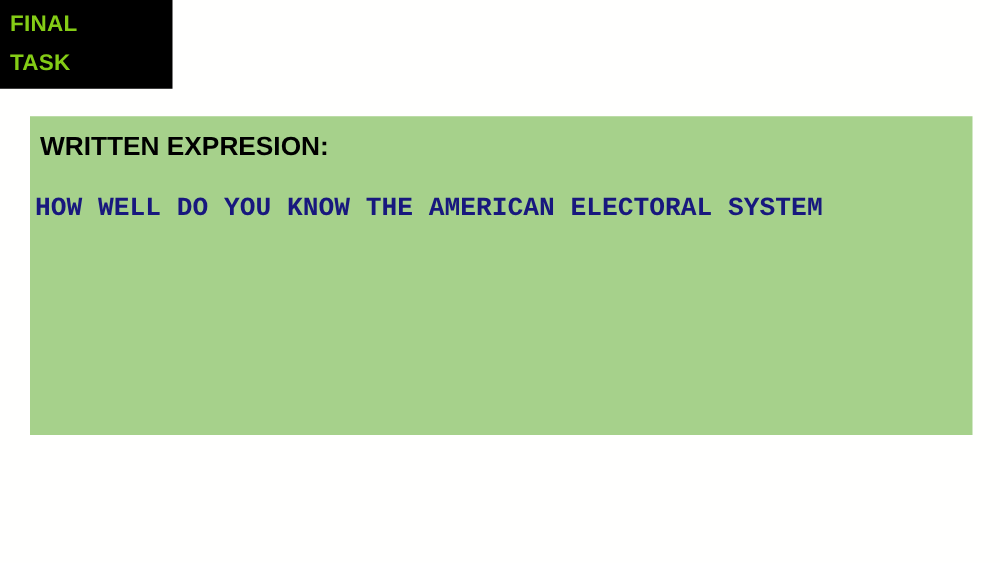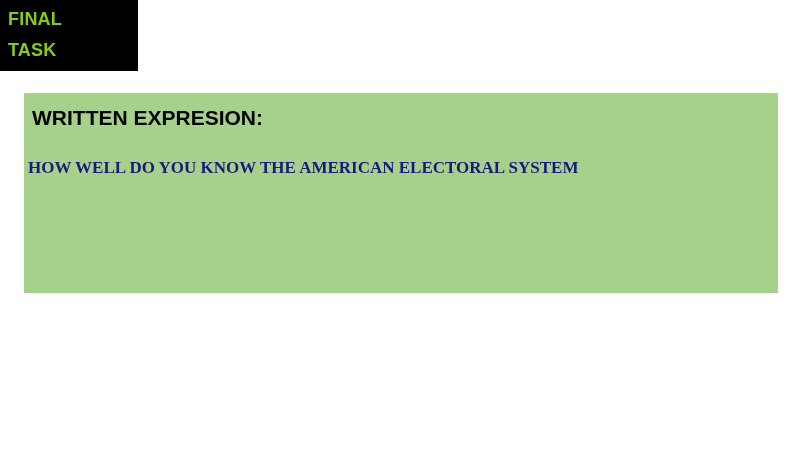--- a/index.html
+++ b/index.html
@@ -44,21 +44,21 @@
     letter-spacing: 0.2px;
     white-space: nowrap;
   }
 
   
   #content-panel {
     position: absolute;
     left: 24px;
     top: 93px;
     width: 754px;
-    height: 200px;
+    height: 255px;
     background: #a6d18b;
     box-sizing: border-box;
     padding: 4px;
   }
 
   #subject-label {
     position: absolute;
     left: 8px;
     top: 12px;
     color: #000000;
@@ -67,23 +67,23 @@
     font-size: 21px;
     line-height: 25px;
     white-space: nowrap;
   }
 
   #main-heading {
     position: absolute;
     left: 4px;
     top: 62px;
     color: #18187e;
-    font-family: Liberation Serif, serif;
+    font-family: Liberation Mono, monospace;
     font-weight: bold;
-    font-size: 17px;
+    font-size: 21px;
     line-height: 25px;
     white-space: nowrap;
   }
 
   #task-description {
     position: absolute;
     left: 30px;
     top: 112px;
     width: 694px;
     text-align: center;

